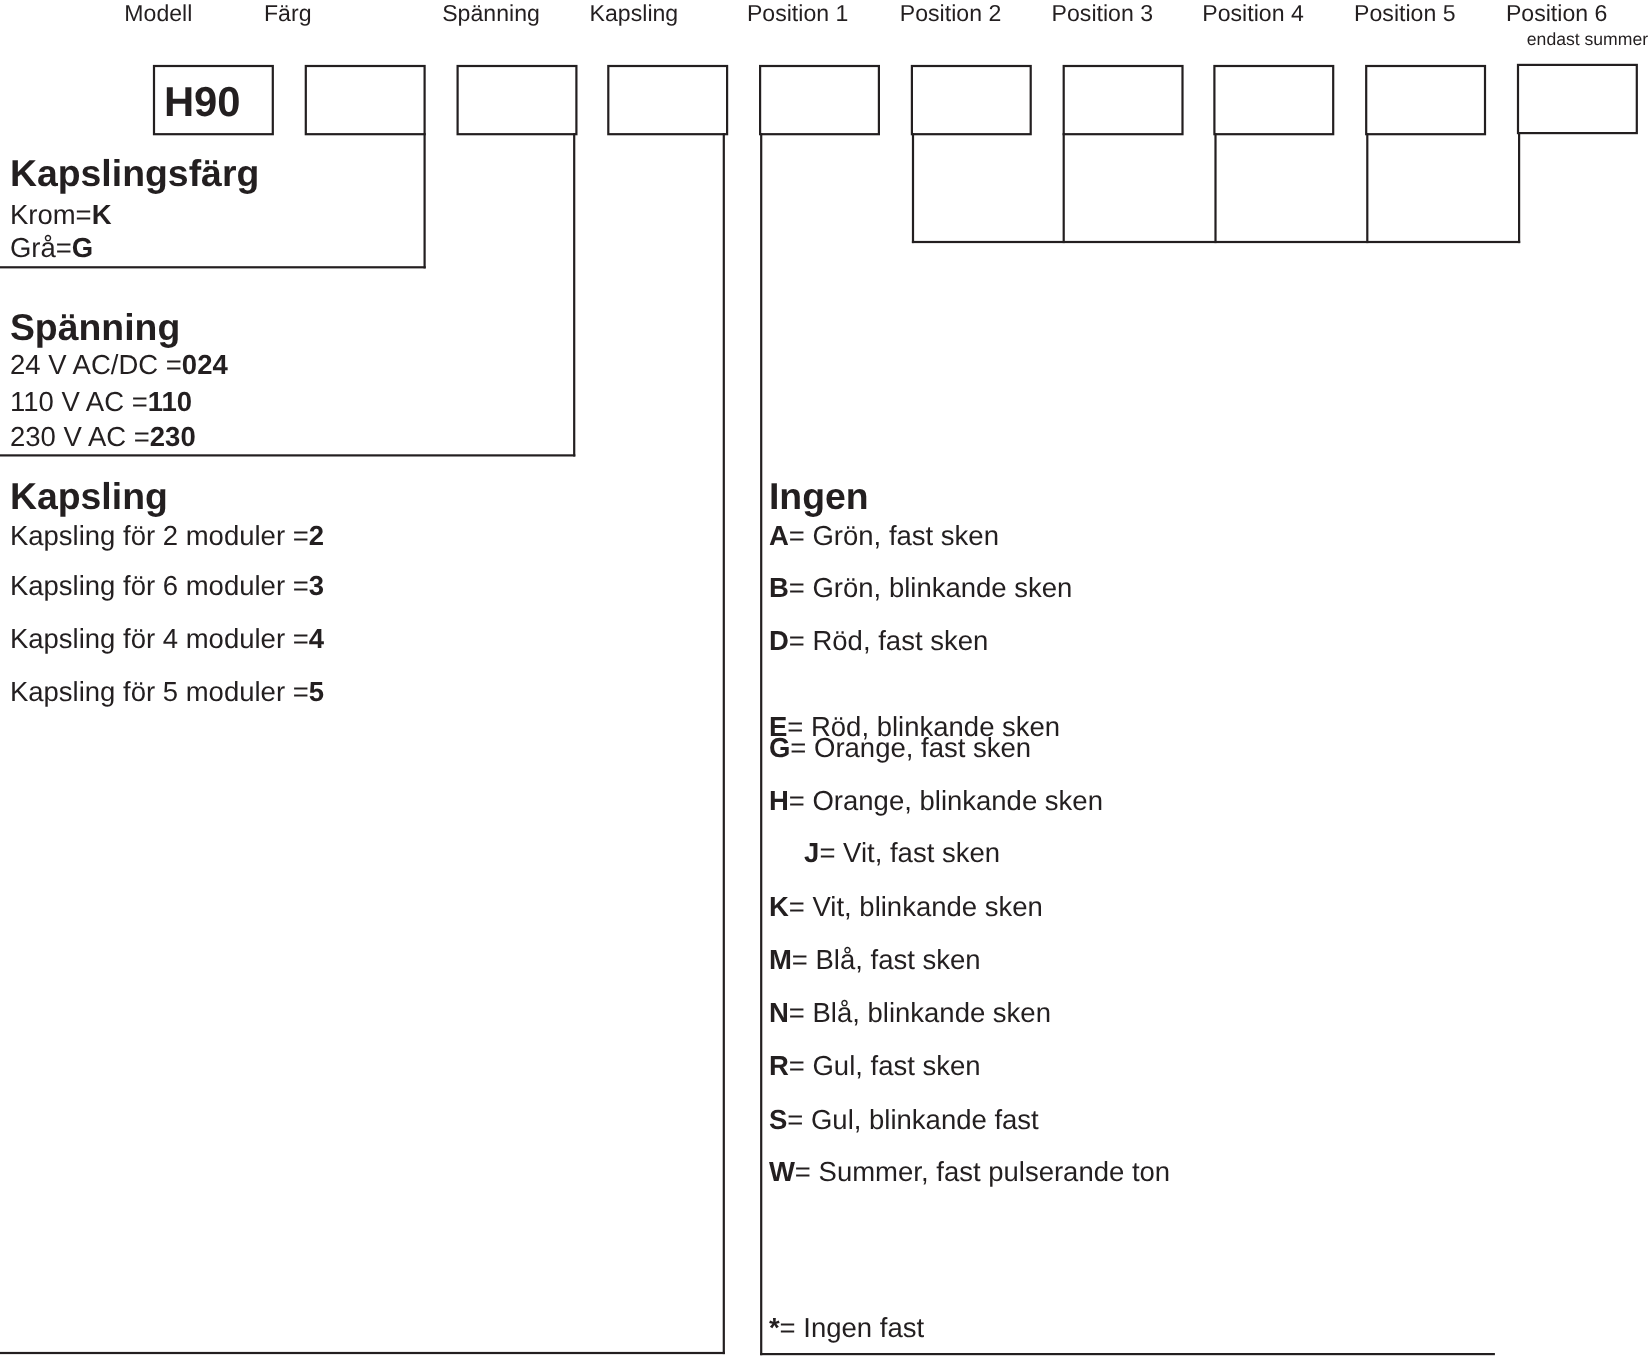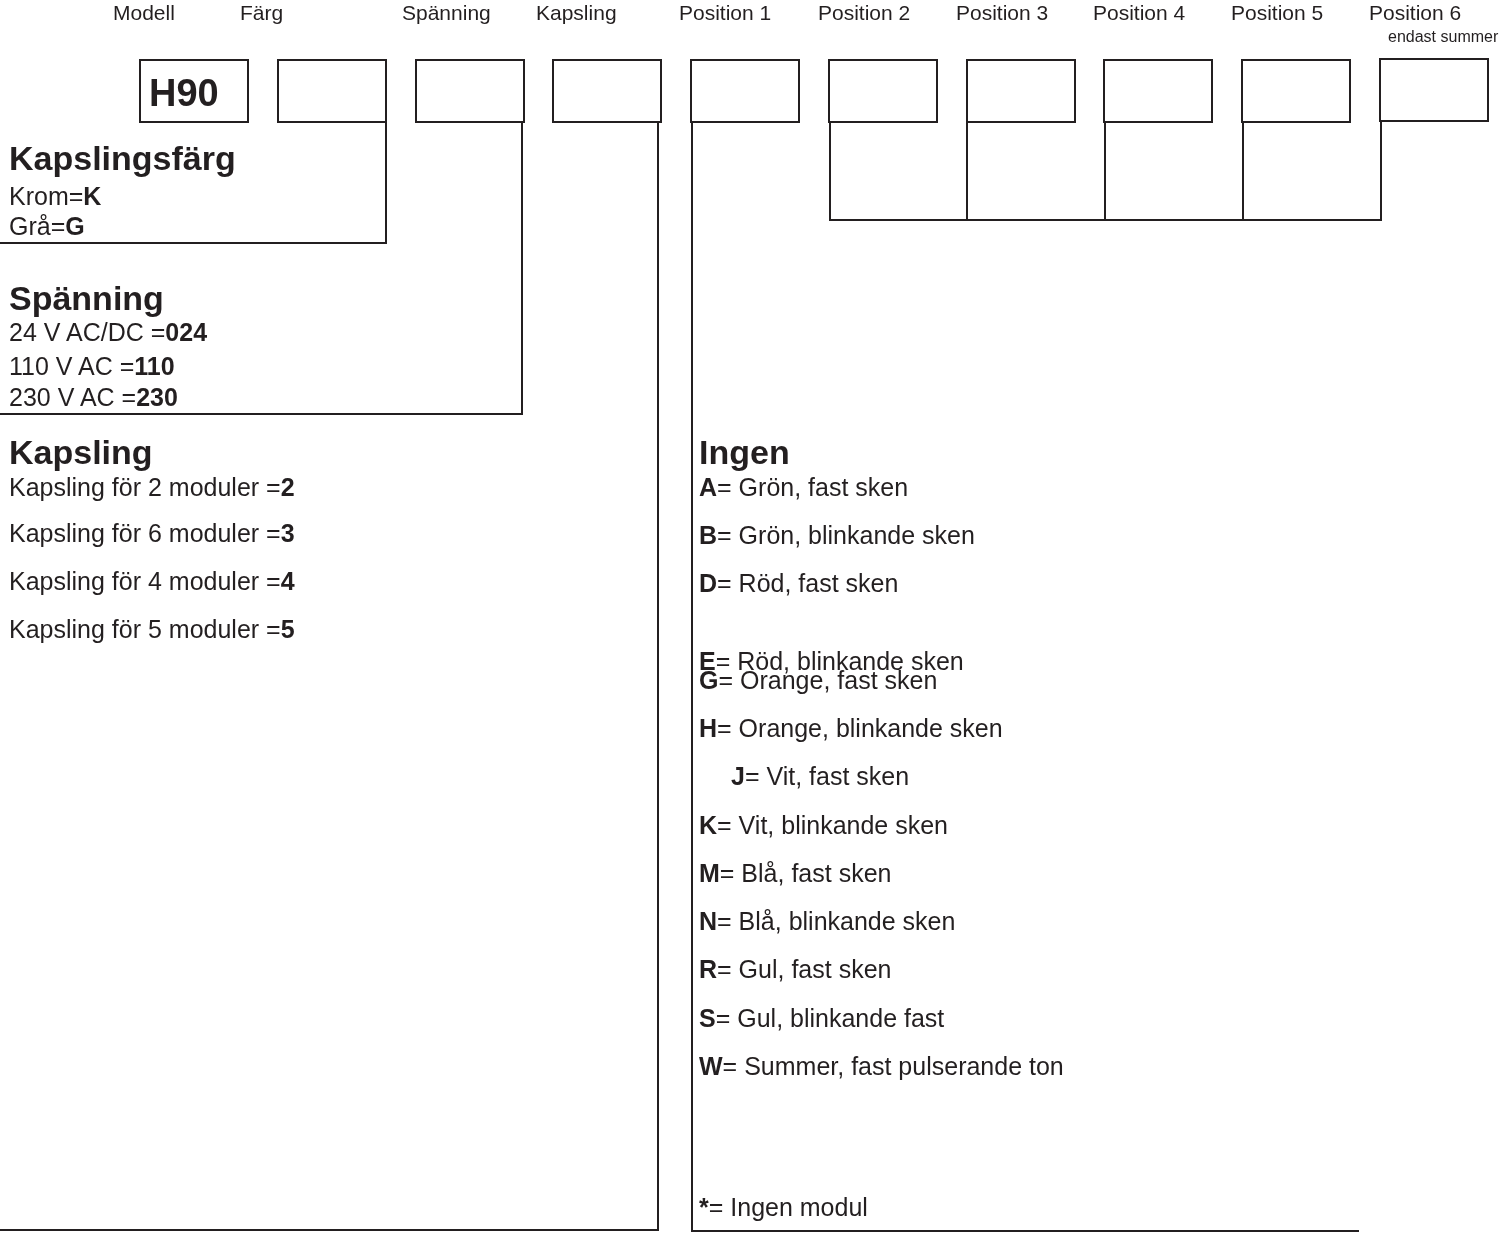--- a/index.html
+++ b/index.html
@@ -85,13 +85,13 @@
 <div class="opt" style="left:699px; top:616px;margin-top:30px;"><b>E</b><span>= Röd, blinkande sken</span></div>
 <div class="opt" style="left:699px; top:665px;"><b>G</b><span>= Orange, fast sken</span></div>
 <div class="opt" style="left:699px; top:713px;"><b>H</b><span>= Orange, blinkande sken</span></div>
 <div class="opt" style="left:699px; top:761px;margin-left:32px;"><b>J</b><span>= Vit, fast sken</span></div>
 <div class="opt" style="left:699px; top:810px;"><b>K</b><span>= Vit, blinkande sken</span></div>
 <div class="opt" style="left:699px; top:858px;"><b>M</b><span>= Blå, fast sken</span></div>
 <div class="opt" style="left:699px; top:906px;"><b>N</b><span>= Blå, blinkande sken</span></div>
 <div class="opt" style="left:699px; top:954px;"><b>R</b><span>= Gul, fast sken</span></div>
 <div class="opt" style="left:699px; top:1003px;"><b>S</b><span>= Gul, blinkande fast</span></div>
 <div class="opt" style="left:699px; top:1051px;"><b>W</b><span>= Summer, fast pulserande ton</span></div>
-<div class="opt" style="left:699px; top:1192px;"><b>*</b><span>= Ingen modul</span></div>
+<div class="opt" style="left:699px; top:1192px;"><b>*</b><span>= Ingen fast</span></div>
 
 </body></html>

